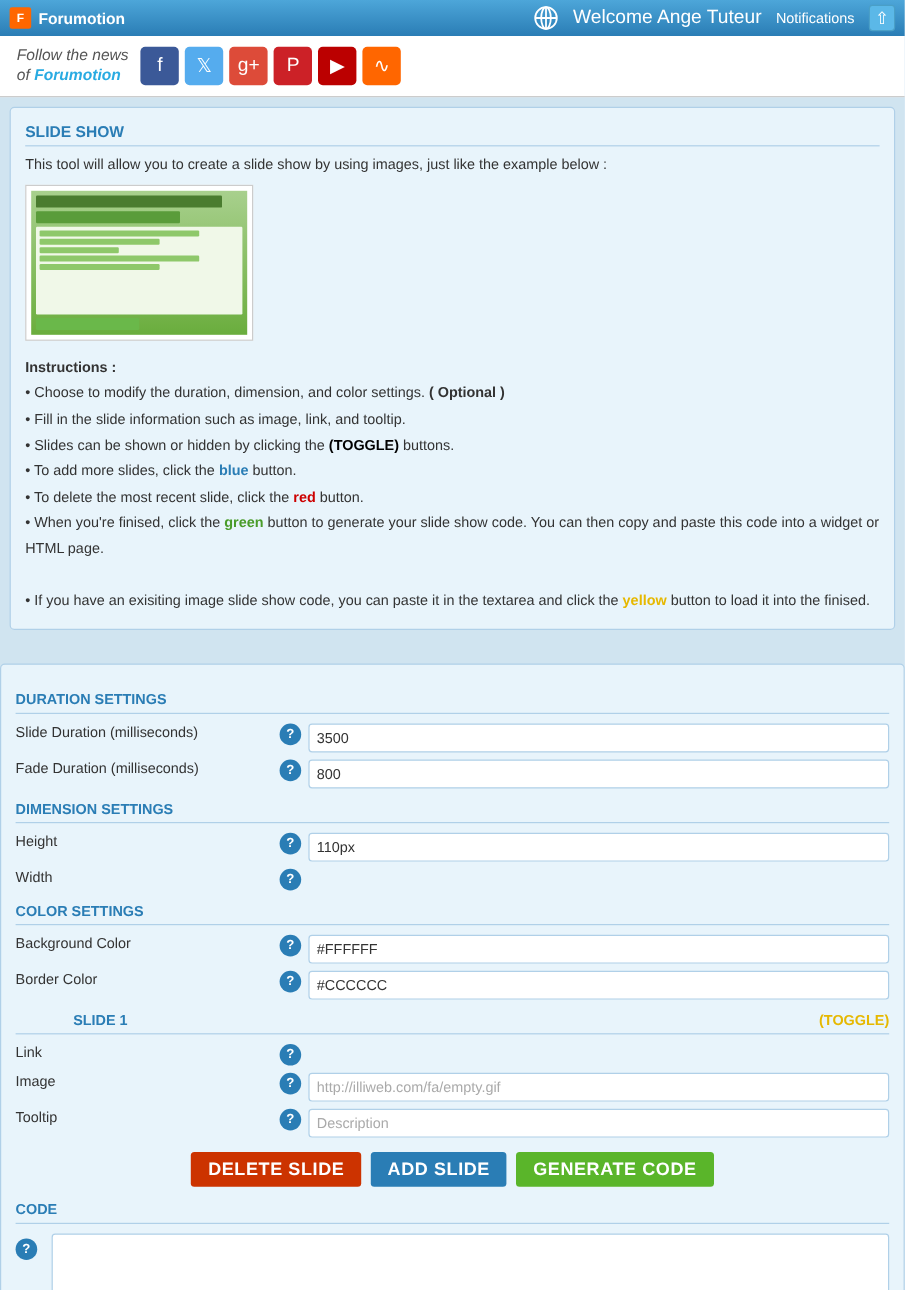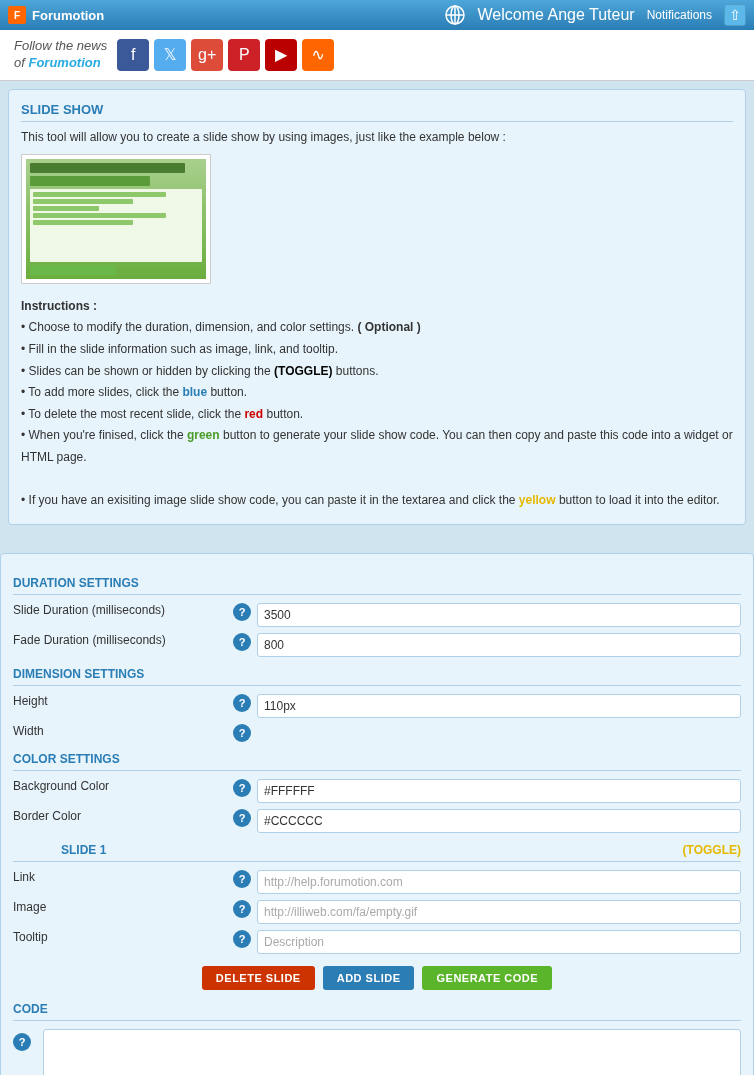--- a/index.html
+++ b/index.html
@@ -261,21 +261,21 @@
 
     
     .buttons-row {
       display: flex;
       justify-content: center;
       gap: 8px;
       margin: 12px 0;
     }
     .btn {
       padding: 6px 14px;
-      font-size: 11px;
+      font-size: 15px;
       font-weight: bold;
       border: none;
       border-radius: 3px;
       cursor: pointer;
       text-transform: uppercase;
       letter-spacing: 0.5px;
     }
     .btn-delete {
       background: #cc3300;
       color: white;
@@ -390,21 +390,21 @@
       • <span>To add more slides, click the</span> <span class="blue"><strong><span>blue</span></strong></span> <span>button.</span>
     </span><br>
     <span>
       • <span>To delete the most recent slide, click the</span> <span class="red"><strong><span>red</span></strong></span> <span>button.</span>
     </span><br>
     <span>
       • <span>When you're finised, click the</span> <span class="green"><strong><span>green</span></strong></span> <span>button to generate your slide show code. You can then copy and paste this code into a widget or HTML page.</span>
     </span><br>
     <br>
     <span>
-      • <span>If you have an exisiting image slide show code, you can paste it in the textarea and click the</span> <span class="yellow"><strong><span>yellow</span></strong></span> <span>button to load it into the editor.</span>
+      • <span>If you have an exisiting image slide show code, you can paste it in the textarea and click the</span> <span class="yellow"><strong><span>yellow</span></strong></span> <span>button to load it into the finised.</span>
     </span>
   </div>
 </div>
 
 <div class="section-gap"></div>
 
 <div class="settings-section">
 
   <div class="subsection-title">DURATION SETTINGS</div>
 
@@ -448,21 +448,20 @@
   </div>
 
   <div class="slide-header">
     <span class="slide-header-title">SLIDE 1</span>
     <a class="toggle-link" href="#">(TOGGLE)</a>
   </div>
 
   <div class="form-row">
     <span class="form-label">Link</span>
     <div class="help-btn">?</div>
-    <input class="form-input" type="text" placeholder="http://help.forumotion.com" style="">
   </div>
 
   <div class="form-row">
     <span class="form-label">Image</span>
     <div class="help-btn">?</div>
     <input class="form-input" type="text" placeholder="http://illiweb.com/fa/empty.gif" style="">
   </div>
 
   <div class="form-row">
     <span class="form-label">Tooltip</span>

